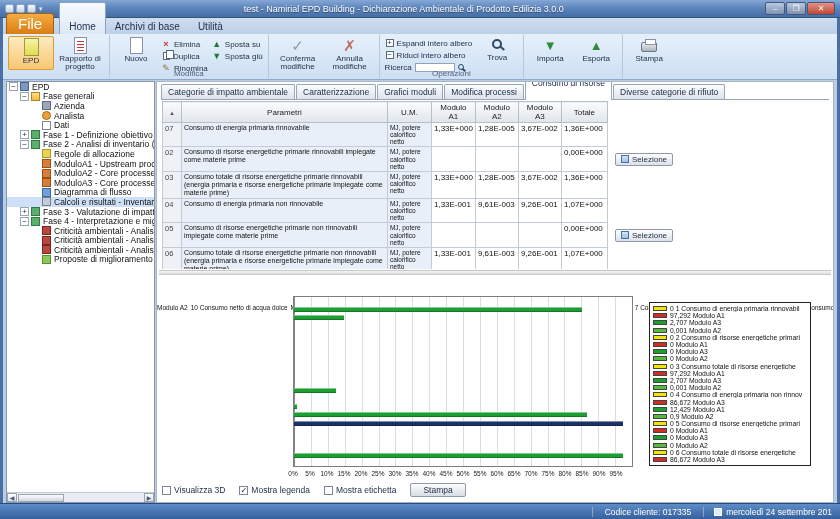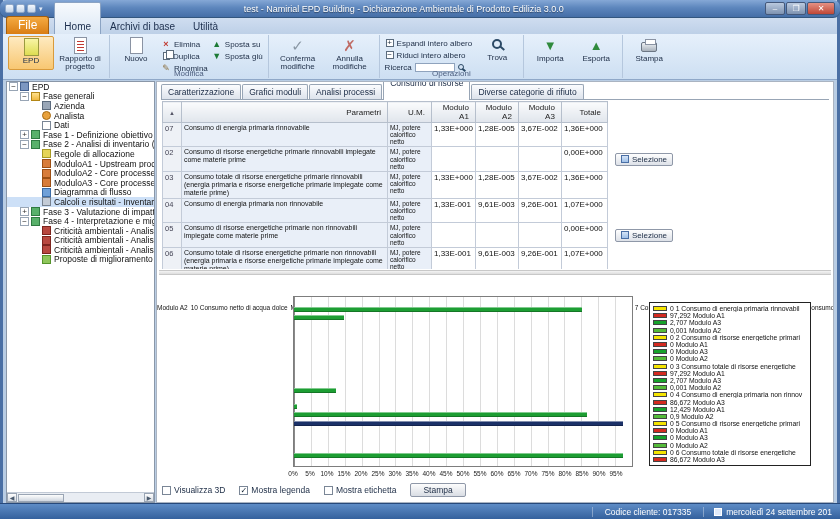--- a/index.html
+++ b/index.html
@@ -2,35 +2,35 @@
 <html><head>
 <meta charset="utf-8">
 <style>
   * { margin:0; padding:0; box-sizing:border-box; }
   html,body { width:840px; height:519px; overflow:hidden; font-family:"Liberation Sans", sans-serif; }
   .window { position:absolute; inset:0; background:#b9cde4; border-left:3px solid #4a6fa4; border-right:3px solid #4a6fa4; }
 
   
   .titlebar { position:absolute; top:0; left:-3px; right:-3px; height:18px;
     background:linear-gradient(#85a8d6 0%, #5d86bd 45%, #456ea6 100%);
-    border-bottom:1px solid #33567e; display:flex; align-items:center; padding:0 5px; color:#fff; font-size:9px;border-radius:7px; }
+    border-bottom:1px solid #33567e; display:flex; align-items:center; padding:0 5px; color:#fff; font-size:9px; }
   .qat { display:flex; gap:2px; align-items:center; }
   .qat-ic { width:9px; height:9px; background:linear-gradient(#f3f7fc,#c6d6ea); border:1px solid #8ea7c8; border-radius:2px; }
   .qat-caret { font-size:7px; color:#e4ecf7; margin-left:1px; }
   .tb-title { flex:1; text-align:center; white-space:nowrap; overflow:hidden; text-shadow:0 1px 1px rgba(0,0,0,.45); }
   .win-btns { display:flex; gap:1px; }
   .wbtn { width:20px; height:13px; text-align:center; font-size:8px; line-height:11px; color:#fff;
     background:linear-gradient(#bac9de,#7e93b1); border:1px solid #44587a; border-radius:2px; }
   .wbtn.close { width:28px; background:linear-gradient(#e59184,#bf4736); }
   .wbtn-min::before{content:"–";} .wbtn-max::before{content:"❒";} .wbtn-close::before{content:"✕";}
 
   
   .ribbon-tabs { position:absolute; top:18px; left:0; right:0; height:16px;
     background:linear-gradient(#cfddf0,#bdd0e7); display:flex; align-items:flex-end; padding-left:3px; }
-  .file-tab { background:linear-gradient(#f5ab42,#d97d13); color:#fff; font-size:12px; padding:1px 11px 2px;
+  .file-tab { background:linear-gradient(#f5ab42,#d97d13); color:#fff; font-size:15px; padding:1px 11px 2px;
     border:1px solid #a55f0e; border-bottom:none; border-radius:3px 3px 0 0; margin-right:5px; }
   .rtab { font-size:10px; color:#1c2e4d; padding:18px 9px 2px; }
   .rtab.active { background:linear-gradient(#f7fafd,#dcE8f5); border:1px solid #8ba3c3; border-bottom:none; border-radius:2px 2px 0 0; }
 
   
   .ribbon { position:absolute; top:34px; left:0; right:0; height:46px;
     background:linear-gradient(#e6f0fb,#cddff2); border-bottom:1px solid #8fa8c8; display:flex; padding:1px 2px; }
   .rgroup { position:relative; display:flex; align-items:flex-start; padding:1px 3px 10px; border-right:1px solid #b5c7dd; }
   .glabel { position:absolute; bottom:0; left:0; right:0; text-align:center; font-size:8px; color:#4e6080; }
   .bigbtn { width:46px; min-height:34px; display:flex; flex-direction:column; align-items:center;
@@ -87,21 +87,21 @@
   
   .ctabs { position:absolute; top:3px; left:4px; right:4px; height:15px; border-bottom:1px solid #98a5b5; display:flex; align-items:flex-end; }
   .ctab { font-size:8.5px; color:#20304a; padding:2px 6px; margin-right:1px; background:linear-gradient(#fbfcfe,#dde3ec);
     border:1px solid #98a5b5; border-bottom:none; border-radius:2px 2px 0 0; white-space:nowrap; }
   .ctab.active { background:#fff; position:relative; top:1px; padding-bottom:12px; }
 
   
   .table-wrap { position:absolute; top:19px; left:5px; width:560px; max-height:168px; overflow:hidden; }
   table { border-collapse:collapse; table-layout:fixed; }
   th { background:linear-gradient(#fafbfc,#e0e5ec); border:1px solid #b6bfcc; font-weight:normal; font-size:8px;
-    text-align:right; padding:1px 6px; height:11px; color:#222; }
+    text-align:center; padding:1px 6px; height:11px; color:#222; }
   td { border:1px solid #c3cbd8; padding:1px 2px; vertical-align:top; color:#111; }
   td.num { background:#eef1f6; color:#445; font-size:7.5px; }
   td.param { background:#e9eff8; font-size:7px; line-height:1.15; }
   td.um { background:#e9eff8; font-size:6.5px; line-height:1.1; }
   td.val { background:#fff; font-size:8px; white-space:nowrap; }
   td.action-cell, th.action-cell { border:none; background:transparent; vertical-align:middle; padding-left:7px; }
   .sort-ic { font-size:6px; color:#556; }
   .sel-btn { display:flex; align-items:center; gap:3px; font-size:8px; color:#1c2c45; font-family:inherit;
     background:linear-gradient(#fefefe,#dde1e8); border:1px solid #8f98a8; border-radius:2px; padding:1px 5px; height:13px; white-space:nowrap; }
   .grid-ic { width:8px; height:8px; border:1px solid #4a6fa5; background:linear-gradient(#d5e4f7,#9fc0e8); flex:none; }
@@ -364,23 +364,24 @@
       </div>
     <div class="tree-hscroll">
       <span class="hs-arrow">◀</span>
       <span class="hs-thumb"></span>
       <span class="hs-arrow" style="margin-left:auto;">▶</span>
     </div>
   </div>
 
   <div class="content">
     <div class="ctabs">
+        <span class="ctab">Categorie di impatto ambientale</span>
         <span class="ctab">Caratterizzazione</span>
         <span class="ctab">Grafici moduli</span>
-        <span class="ctab">Analisi processi</span>
+        <span class="ctab">Modifica processi</span>
         <span class="ctab active">Consumo di risorse</span>
         <span class="ctab">Diverse categorie di rifiuto</span>
       </div>
 
     <div class="table-wrap">
       <table>
         <colgroup>
           <col style="width:14px">
             <col style="width:206px">
             <col style="width:44px">

